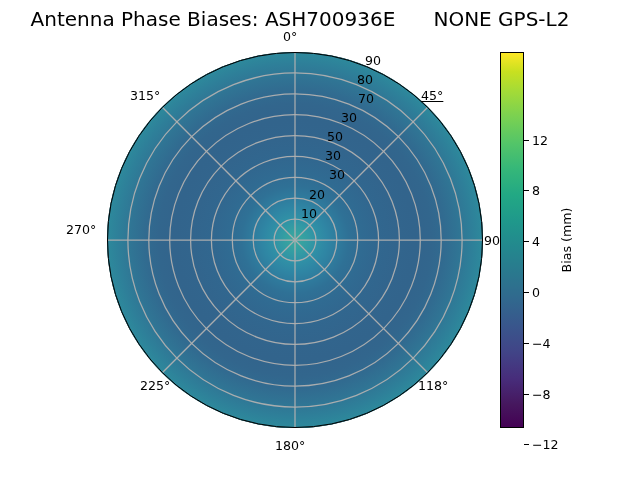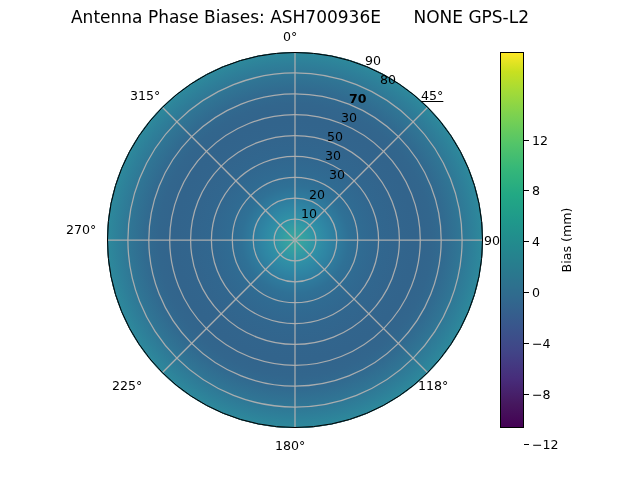--- a/index.html
+++ b/index.html
@@ -3,21 +3,21 @@
 <meta charset="utf-8">
 <style>
   html,body{margin:0;padding:0;background:#ffffff;}
   body{width:640px;height:480px;overflow:hidden;
        font-family:"DejaVu Sans","Liberation Sans",sans-serif;
        color:#000000;}
   #fig{position:relative;width:640px;height:480px;background:#ffffff;}
 
   
   #title{position:absolute;left:0;top:7px;width:600px;text-align:center;
-         font-size:17px;color:#000;letter-spacing:0px;white-space:pre;}
+         font-size:20px;color:#000;letter-spacing:0px;white-space:pre;}
 
   
   #polar-wrap{position:absolute;left:107px;top:52px;width:376px;height:376px;}
   #polar-disc{position:absolute;left:0;top:0;width:376px;height:376px;
               border-radius:50%;overflow:hidden;
               box-shadow:0 0 0 1.3px #000 inset;}
   #polar-field{position:absolute;left:-1px;top:-1px;width:378px;height:378px;
                border-radius:50%;
                background:radial-gradient(circle at 50% 50%,
                   #3aa79d 0%,
@@ -108,32 +108,32 @@
     </svg>
 
     <div id="polar-spine"></div>
   </div>
 
   <div class="az-label" style="left:283px;top:29px;">0°</div>
   <div class="az-label" style="left:421px;top:88px;text-decoration:underline;">45°</div>
   <div class="az-label" style="left:484px;top:233px;">90</div>
   <div class="az-label" style="left:418px;top:378px;">118°</div>
   <div class="az-label" style="left:275px;top:438px;">180°</div>
-  <div class="az-label" style="left:112px;top:378px;">225°</div>
+  <div class="az-label" style="left:140px;top:378px;">225°</div>
   <div class="az-label" style="left:66px;top:222px;">270°</div>
   <div class="az-label" style="left:130px;top:88px;">315°</div>
 
   <div class="r-label" style="left:301px;top:206px;">10</div>
   <div class="r-label" style="left:309px;top:187px;">20</div>
   <div class="r-label" style="left:329px;top:167px;">30</div>
   <div class="r-label" style="left:325px;top:148px;">30</div>
   <div class="r-label" style="left:327px;top:129px;">50</div>
   <div class="r-label" style="left:341px;top:110px;">30</div>
-  <div class="r-label" style="left:349px;top:91px;font-weight:bold;">70</div>
-  <div class="r-label" style="left:357px;top:72px;margin-left:23px;">80</div>
+  <div class="r-label" style="left:358px;top:91px;">70</div>
+  <div class="r-label" style="left:357px;top:72px;">80</div>
   <div class="r-label" style="left:365px;top:53px;">90</div>
 
   <div id="cbar-wrap">
     <div id="cbar"></div>
 
     <div class="cb-tick" style="top:88px;"></div>
     <div class="cb-tick" style="top:138px;"></div>
     <div class="cb-tick" style="top:189px;"></div>
     <div class="cb-tick" style="top:240px;"></div>
     <div class="cb-tick" style="top:291px;"></div>

